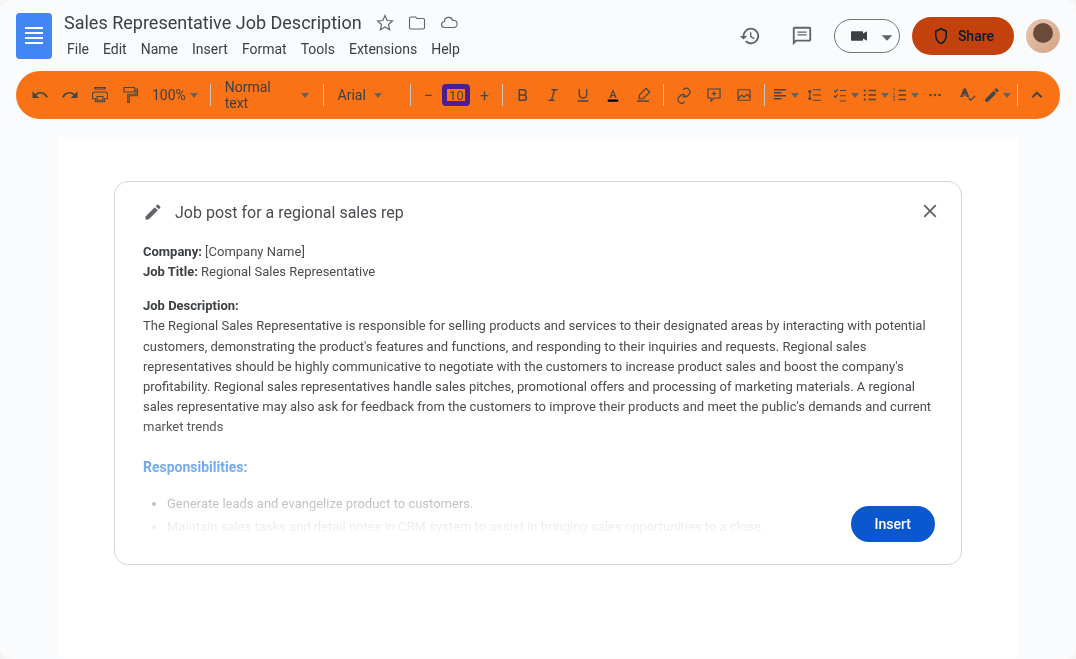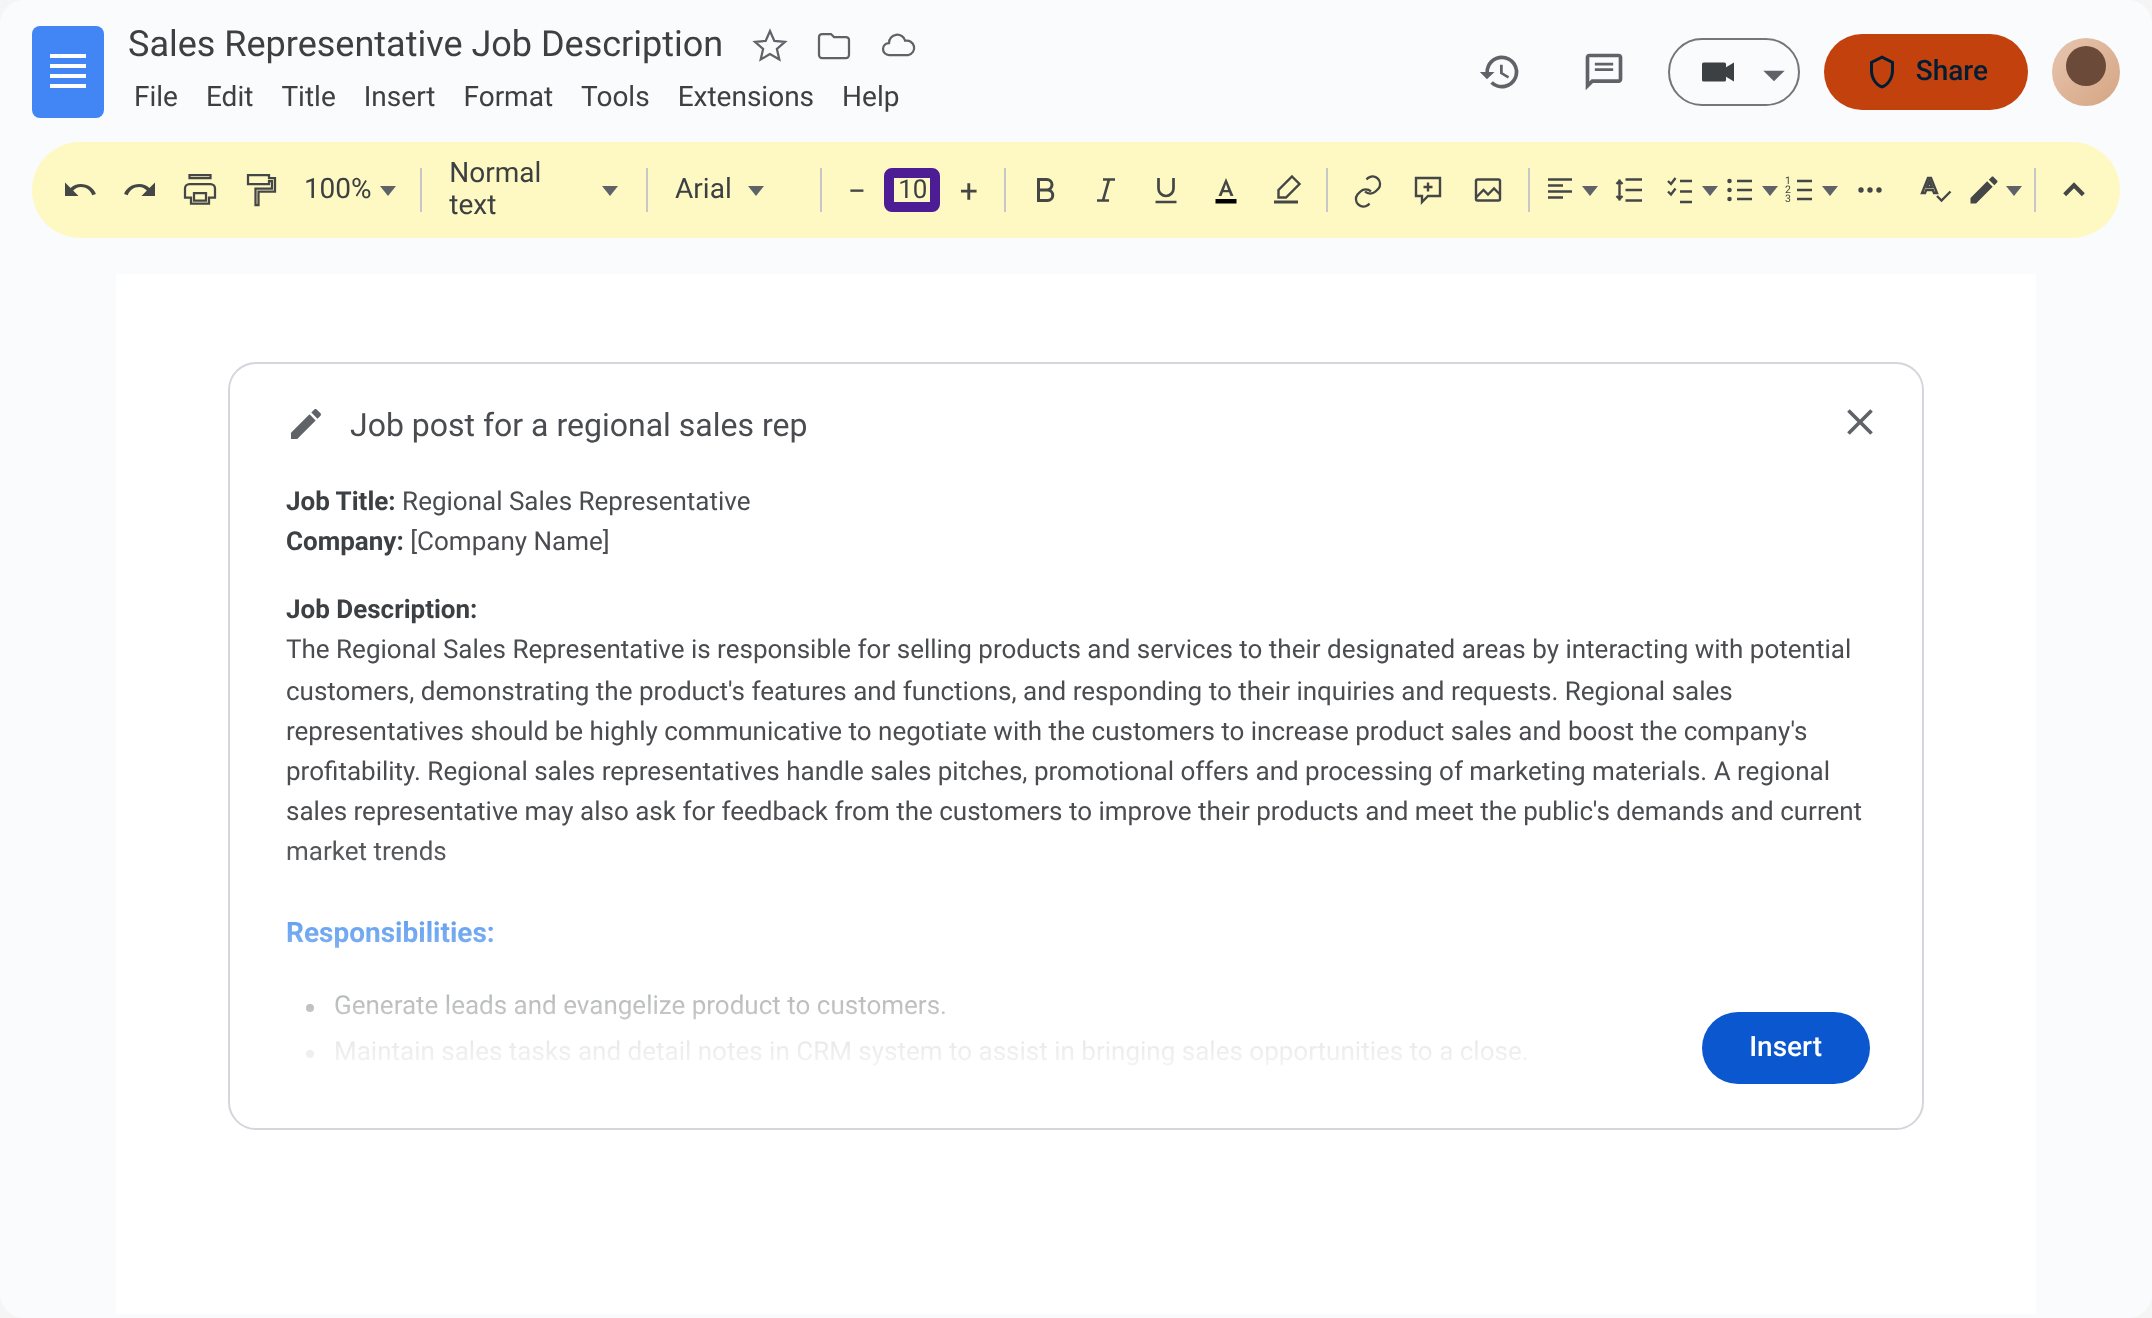--- a/index.html
+++ b/index.html
@@ -22,21 +22,21 @@
     .header-icon-btn svg { width: 22px; height: 22px; fill: #5f6368; }
     .meet-btn { display: flex; align-items: center; gap: 0; border: 1px solid #747775; border-radius: 20px; padding: 8px 10px 8px 14px; cursor: pointer; }
     .meet-btn svg { width: 20px; height: 16px; fill: #3c4043; }
     .meet-btn .caret { width: 12px; height: 12px; margin-left: 8px; }
     .share-btn { display: flex; align-items: center; gap: 8px; background: #c2410c; padding: 10px 20px; border-radius: 40px; cursor: pointer; font-size: 14px; color: #001d35; font-weight: 500; }
     .share-btn svg { width: 18px; height: 18px; fill: #001d35; }
     .avatar { width: 34px; height: 34px; border-radius: 50%; background: linear-gradient(135deg,#e8c5b0,#d4a582); overflow: hidden; position: relative; }
     .avatar::after { content:''; position:absolute; width:20px; height:20px; background:#6b4a3a; border-radius:50%; top:4px; left:7px; }
     
     
-    .toolbar { display: flex; align-items: center; background: #fef9c3; border-radius: 24px; padding: 4px 10px; margin-top: 6px; gap: 2px; }
+    .toolbar { display: flex; align-items: center; background: #f97316; border-radius: 24px; padding: 4px 10px; margin-top: 6px; gap: 2px; }
     .tool-btn { width: 32px; height: 30px; display: flex; align-items: center; justify-content: center; border-radius: 4px; cursor: pointer; }
     .tool-btn svg { width: 18px; height: 18px; fill: #444746; }
     .tool-sep { width: 1px; height: 22px; background: #c7c7c7; margin: 0 4px; }
     .zoom-select { display: flex; align-items: center; gap: 4px; padding: 4px 6px; font-size: 14px; color: #3c4043; cursor: pointer; }
     .style-select { display: flex; align-items: center; gap: 8px; padding: 4px 8px; font-size: 14px; color: #3c4043; cursor: pointer; min-width: 100px; }
     .font-select { display: flex; align-items: center; gap: 8px; padding: 4px 8px; font-size: 14px; color: #3c4043; cursor: pointer; min-width: 74px; }
     .caret-down { display: inline-block; width: 0; height: 0; border-left: 4px solid transparent; border-right: 4px solid transparent; border-top: 5px solid #5f6368; }
     .font-size-box { display: flex; align-items: center; gap: 2px; }
     .font-size-input { width: 28px; height: 22px; border: 5px solid #4c1d95; border-radius: 4px; text-align: center; font-size: 13px; color: #3c4043; background: transparent; }
     .minus-btn, .plus-btn { width: 24px; height: 24px; display: flex; align-items: center; justify-content: center; cursor: pointer; font-size: 16px; color: #444746; }
@@ -86,21 +86,21 @@
               <path d="M10 4H4c-1.1 0-2 .9-2 2v12c0 1.1.9 2 2 2h16c1.1 0 2-.9 2-2V8c0-1.1-.9-2-2-2h-8l-2-2z" fill="none" stroke="#5f6368" stroke-width="1.5"></path>
             </svg>
           <svg class="title-icon" viewBox="0 0 24 24">
               <path d="M19 18H6a4 4 0 010-8 5.5 5.5 0 0110.8-1.5A4.5 4.5 0 0119 18z" fill="none" stroke="#5f6368" stroke-width="1.5"></path>
             </svg>
         </div>
       </div>
       <div class="menubar">
         <div class="menu-item">File</div>
         <div class="menu-item">Edit</div>
-        <div class="menu-item">Title</div>
+        <div class="menu-item">Name</div>
         <div class="menu-item">Insert</div>
         <div class="menu-item">Format</div>
         <div class="menu-item">Tools</div>
         <div class="menu-item">Extensions</div>
         <div class="menu-item">Help</div>
       </div>
     </div>
     <div class="header-right">
       <div class="header-icon-btn">
         <svg viewBox="0 0 24 24">
@@ -292,22 +292,22 @@
           </div>
           <div class="prompt-title">Job post for a regional sales rep</div>
           <div class="close-prompt">
             <svg viewBox="0 0 24 24">
                 <path d="M19 6.4L17.6 5 12 10.6 6.4 5 5 6.4 10.6 12 5 17.6 6.4 19 12 13.4 17.6 19 19 17.6 13.4 12z"></path>
               </svg>
           </div>
         </div>
 
         <div class="content" style="position:relative;">
+          <p><span class="label">Company:</span><span> [Company Name]</span></p>
           <p><span class="label">Job Title:</span><span> Regional Sales Representative</span></p>
-          <p><span class="label">Company:</span><span> [Company Name]</span></p>
           <div class="spacer"></div>
           <p class="section-head">Job Description:</p>
           <p>The Regional Sales Representative is responsible for selling products and services to their designated areas by interacting with potential customers, demonstrating the product's features and functions, and responding to their inquiries and requests. Regional sales representatives should be highly communicative to negotiate with the customers to increase product sales and boost the company's profitability. Regional sales representatives handle sales pitches, promotional offers and processing of marketing materials. A regional sales representative may also ask for feedback from the customers to improve their products and meet the public's demands and current market trends</p>
           <p class="resp-head">Responsibilities:</p>
           <ul class="bullets">
             <li>Generate leads and evangelize product to customers.</li>
             <li>Maintain sales tasks and detail notes in CRM system to assist in bringing sales opportunities to a close.</li>
           </ul>
           <div class="fade-overlay"></div>
         </div>

